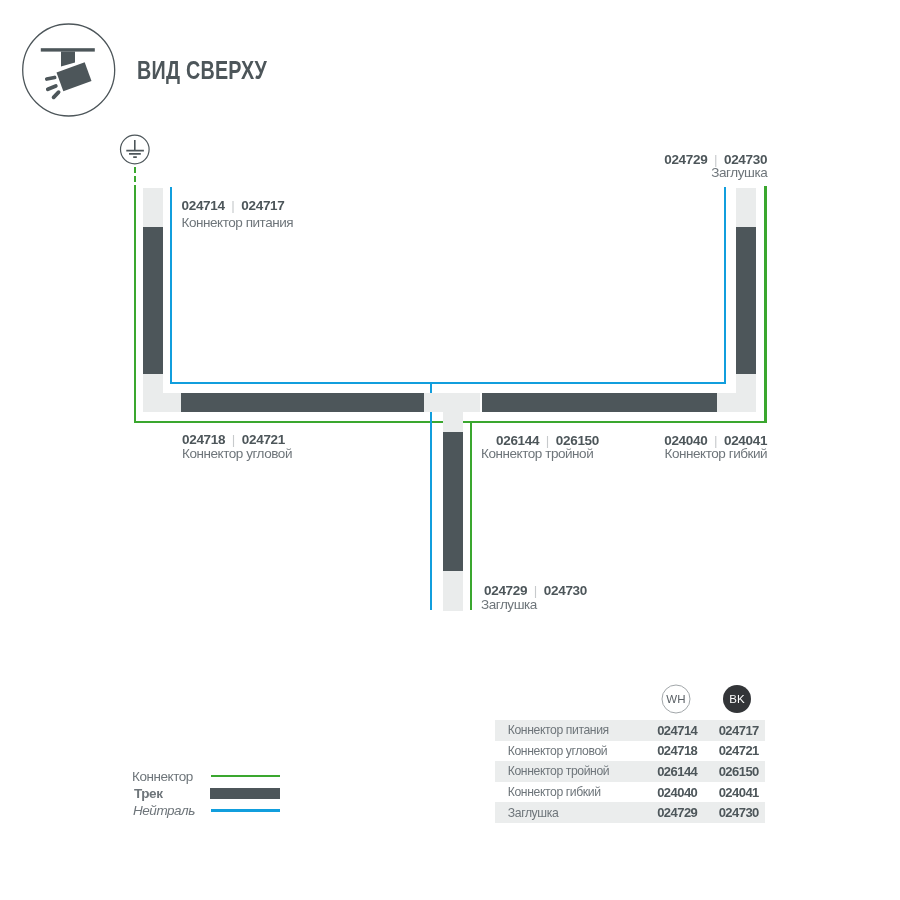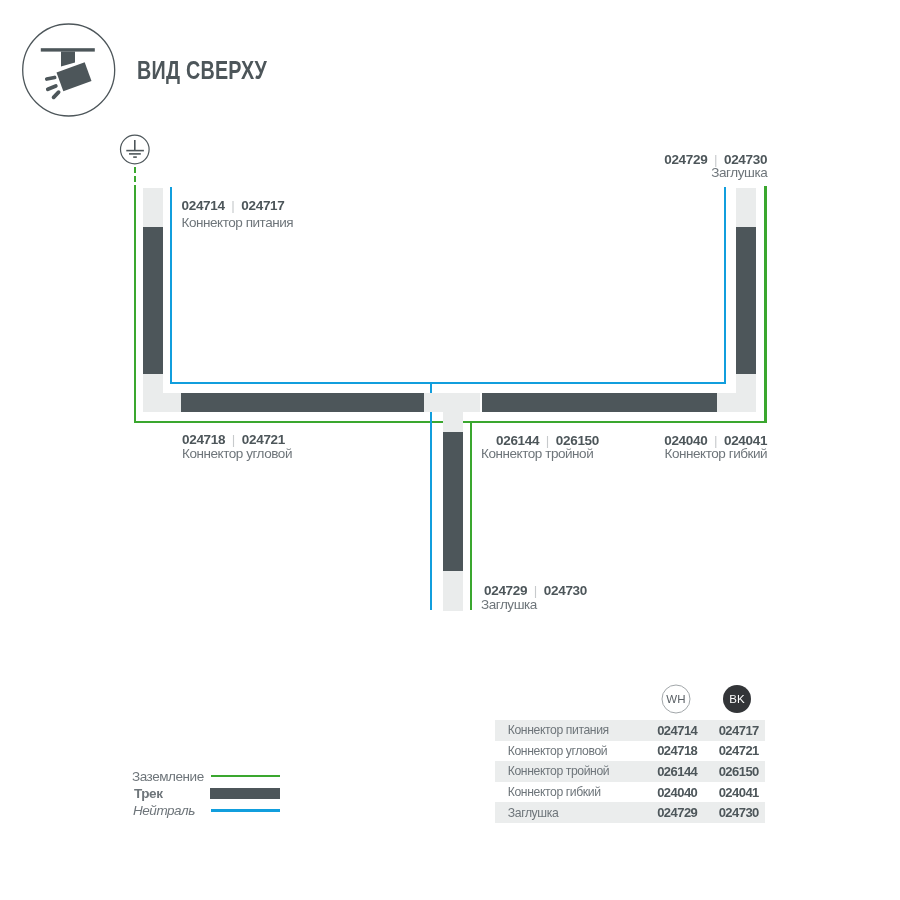--- a/index.html
+++ b/index.html
@@ -1,18 +1,18 @@
 <!DOCTYPE html>
 <html><head>
 <meta charset="utf-8">
 <style>
   html,body{margin:0;padding:0;background:#fff;}
   *{-webkit-font-smoothing:antialiased;}
   #page{position:relative;width:900px;height:900px;background:#fff;overflow:hidden;
-        font-family:"Liberation Sans",sans-serif;}
+        font-family:"Liberation Sans",sans-serif;border-radius:14px;}
   .abs{position:absolute;}
   .num{font-weight:bold;font-size:13.5px;color:#4d565a;white-space:nowrap;letter-spacing:-0.3px;}
   .num .sep{color:#c7cacc;font-weight:normal;padding:0 6.5px;letter-spacing:0;}
   .desc{font-size:13.5px;color:#6e757a;white-space:nowrap;letter-spacing:-0.45px;}
 </style>
 </head>
 <body>
 <div id="page">
 
 <svg class="abs" style="left:21px;top:23px;" width="96" height="96" viewBox="0 0 96 96">
@@ -96,21 +96,21 @@
 
 <div class="abs num" style="left:496px;top:433px;">026144<span class="sep">|</span>026150</div>
 <div class="abs desc" style="left:481px;top:446px;">Коннектор тройной</div>
 
 <div class="abs num" style="right:132.8px;top:433px;">024040<span class="sep">|</span>024041</div>
 <div class="abs desc" style="right:132.8px;top:446px;">Коннектор гибкий</div>
 
 <div class="abs num" style="left:484px;top:583px;">024729<span class="sep">|</span>024730</div>
 <div class="abs desc" style="left:481px;top:597px;">Заглушка</div>
 
-<div class="abs desc" style="left:132px;top:769px;">Заземление</div>
+<div class="abs desc" style="left:132px;top:769px;">Коннектор</div>
 <div class="abs" style="left:211px;top:774.9px;width:69.4px;height:2.6px;background:#3aa72f;"></div>
 
 <div class="abs desc" style="left:134px;top:786.4px;font-weight:bold;">Трек</div>
 <div class="abs" style="left:210.2px;top:787.8px;width:70.2px;height:11.5px;background:#4d565a;"></div>
 
 <div class="abs desc" style="left:133px;top:802.5px;font-style:italic;">Нейтраль</div>
 <div class="abs" style="left:211px;top:809.1px;width:69.4px;height:2.7px;background:#119edd;"></div>
 
 <svg class="abs" style="left:661px;top:683.5px;" width="30" height="30" viewBox="0 0 30 30">
   <circle cx="15" cy="15" r="14" fill="#fff" stroke="#a2a7aa" stroke-width="1"></circle>

